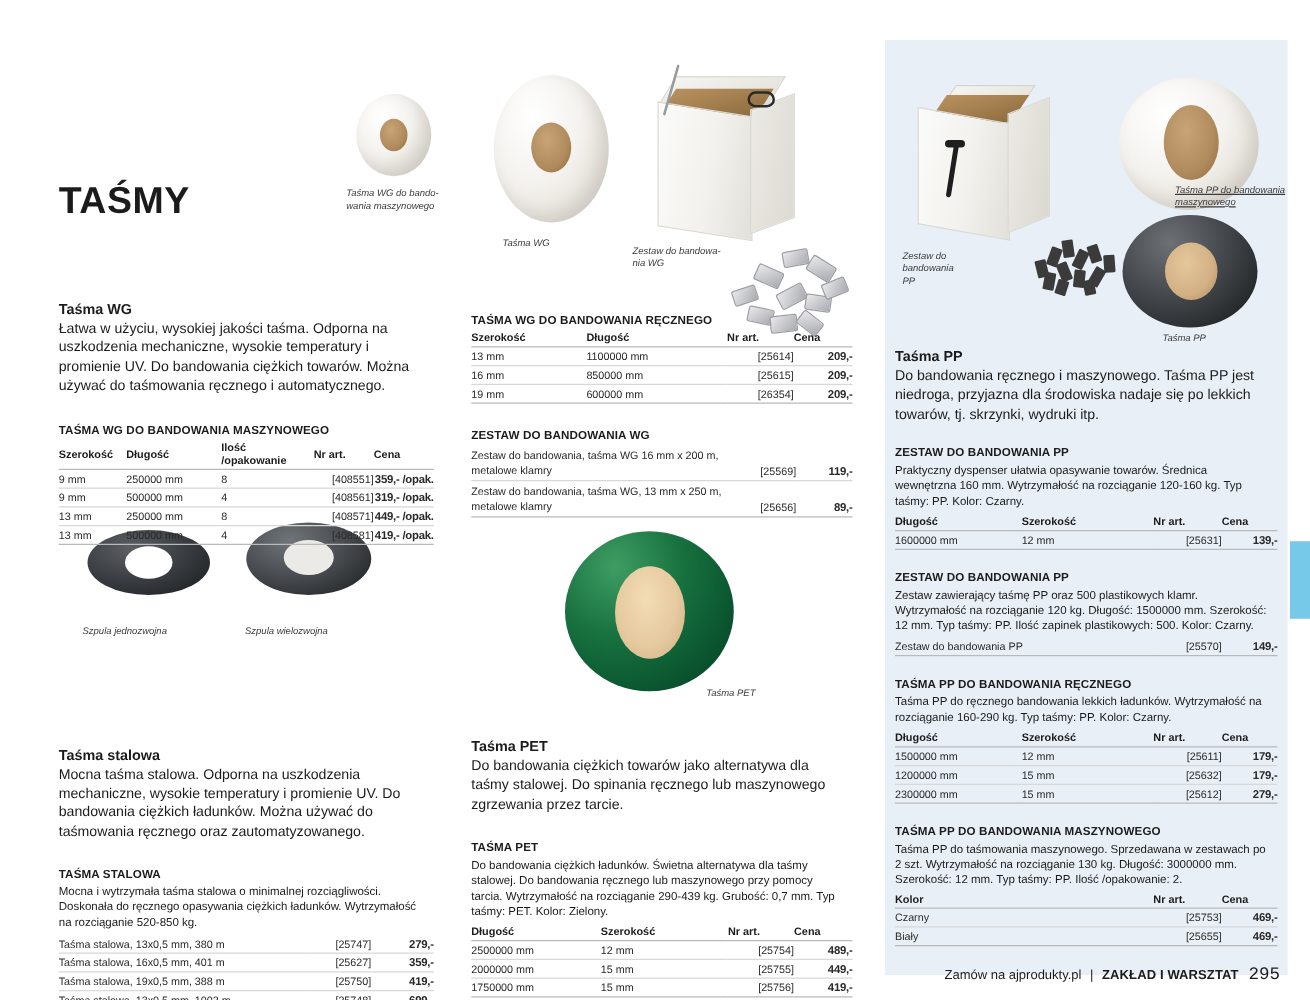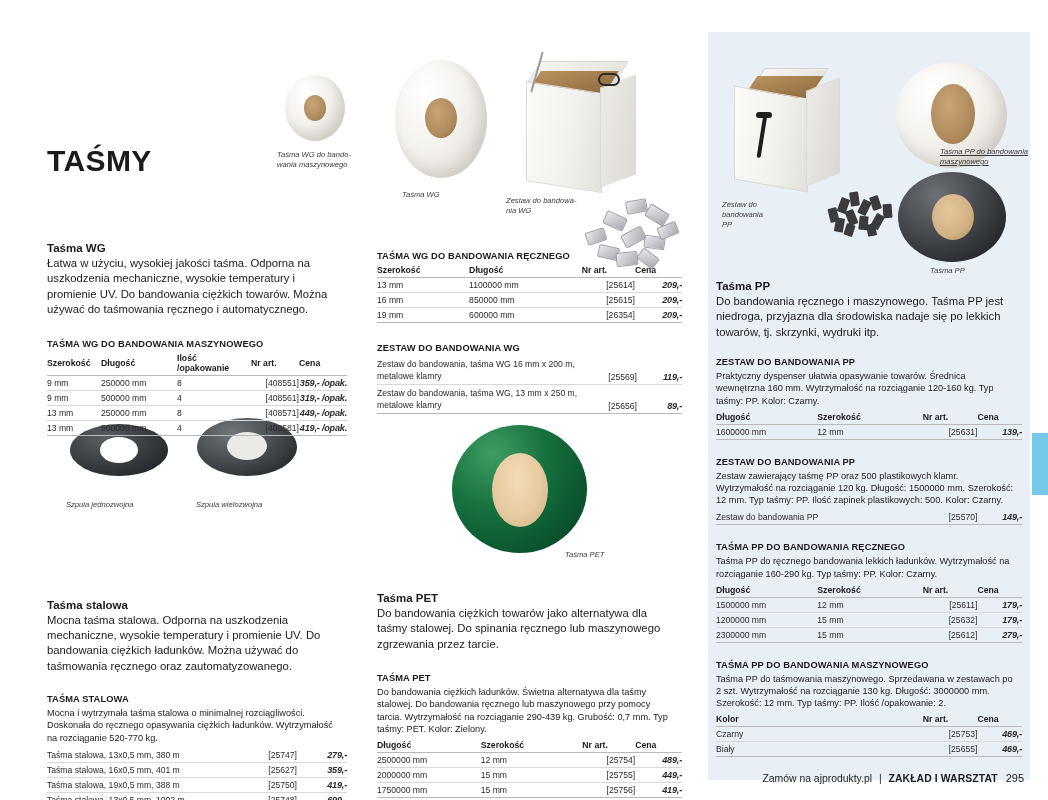--- a/index.html
+++ b/index.html
@@ -52,21 +52,21 @@
   table.pt th{
     font-weight:bold;text-align:left;padding:1px 0 2px 0;
     border-bottom:1px solid #b9b9b9;font-size:8.7px;
   }
   table.pt td{
     padding:2px 0 2px 0;border-bottom:1px solid #d8d8d8;
     color:#2a2a2a;
   }
   table.pt tr:last-child td{border-bottom:1px solid #b9b9b9;}
   .ta-r{text-align:right;}
-  .price{font-weight:bold;font-style:italic;text-align:right;font-size:9.1px;
+  .price{font-weight:bold;text-align:right;font-size:9.1px;
          letter-spacing:-.2px;}
   .art{text-align:right;padding-right:3px;}
   .indent{padding-left:4px;margin-top:48px;}
 
   
   .cap{
     font-size:7.6px;font-style:italic;color:#3b3b3b;line-height:10px;
     position:absolute;
   }
 
@@ -103,21 +103,21 @@
   .clip{position:absolute;background:#3b3b3b;border-radius:1px;}
   .mclip{position:absolute;background:linear-gradient(135deg,#e9e9ec,#a9aab0);
          border-radius:2px;border:1px solid #9d9ea4;}
 
   
   .footer{
     position:absolute;left:0;top:772px;width:1024px;text-align:right;
     font-size:10.4px;color:#1b1b1b;
   }
   .footer .brand{font-weight:bold;letter-spacing:.1px;}
-  .footer .pg{font-size:11px;margin-left:5px;}
+  .footer .pg{font-size:14px;margin-left:5px;font-family:Liberation Mono, monospace;}
 </style>
 </head>
 <body>
 
 <div class="page">
 
   <div class="right-panel"></div>
   <div class="right-tab"></div>
 
   <div class="img-wrap" style="left:285px;top:75px;width:60px;height:70px;">
@@ -272,21 +272,21 @@
       </table>
     </div>
 
     <div style="margin-top:163px;">
       <div class="sub-h">Taśma stalowa</div>
       <p class="body-txt" style="width:290px;">Mocna taśma stalowa. Odporna na uszkodzenia mechaniczne, wysokie temperatury i promienie UV. Do bandowania ciężkich ładunków. Można używać do taśmowania ręcznego oraz zautomatyzowanego.</p>
     </div>
 
     <div style="margin-top:20px;">
       <div class="tbl-title">TAŚMA STALOWA</div>
-      <p class="body-txt sm" style="width:292px;margin-bottom:4px;">Mocna i wytrzymała taśma stalowa o minimalnej rozciągliwości. Doskonała do ręcznego opasywania ciężkich ładunków. Wytrzymałość na rozciąganie 520-770 kg.</p>
+      <p class="body-txt sm" style="width:292px;margin-bottom:4px;">Mocna i wytrzymała taśma stalowa o minimalnej rozciągliwości. Doskonała do ręcznego opasywania ciężkich ładunków. Wytrzymałość na rozciąganie 520-850 kg.</p>
       <table class="pt">
         <colgroup>
             <col style="width:202px">
             <col style="width:48px">
             <col style="width:50px">
           </colgroup>
         <tbody>
           <tr>
               <td class="indent">Taśma stalowa, 13x0,5 mm, 380 m</td>
               <td class="art">[25747]</td>

